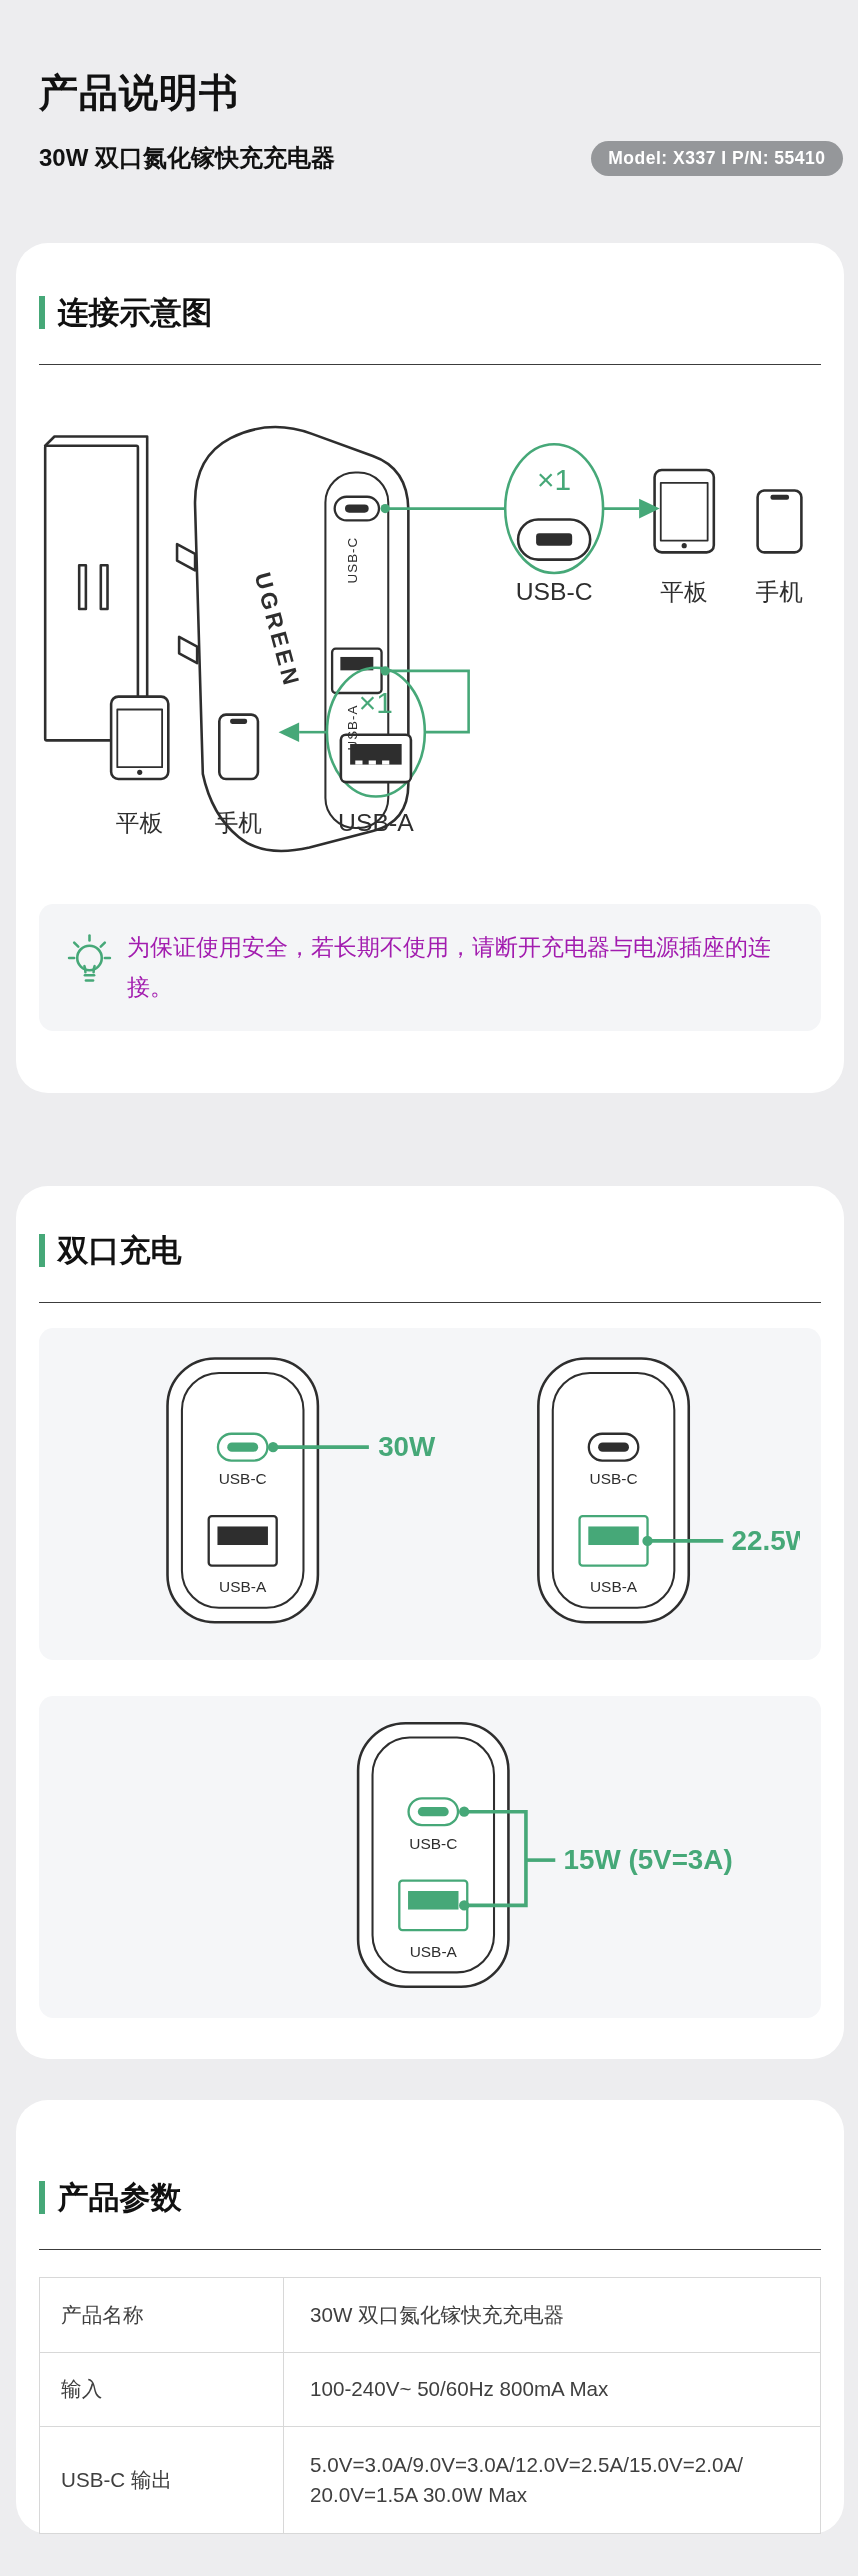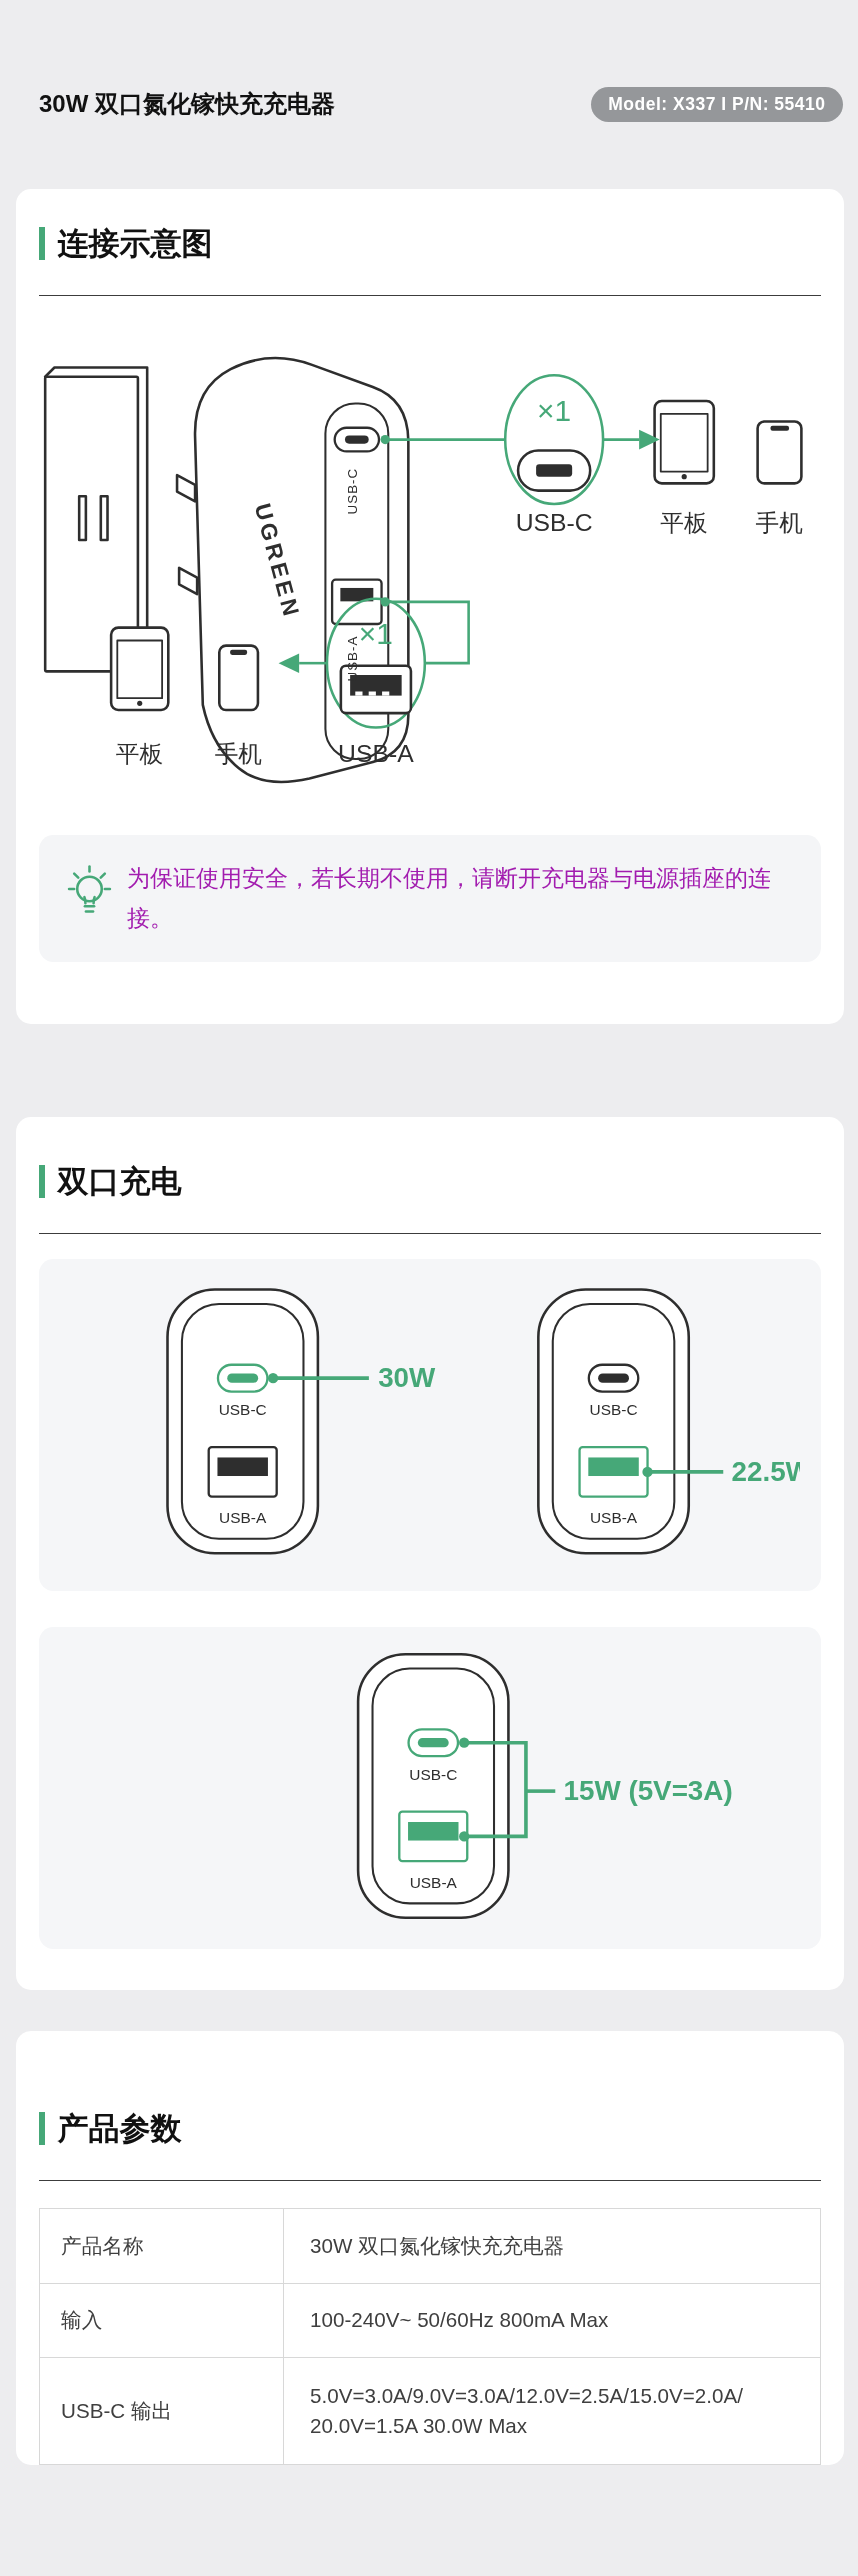--- a/index.html
+++ b/index.html
@@ -8,21 +8,21 @@
 
   
   .header{padding:66px 39px 0 39px;}
   .header h1{margin:0;font-size:39px;font-weight:900;letter-spacing:1px;color:#111;}
   .header .sub-row{display:flex;align-items:center;margin-top:20.6px;}
   .header .subtitle{font-size:24px;font-weight:700;color:#111;}
   .badge{margin-left:auto;margin-right:-23px;background:#95979a;color:#fff;font-size:17.5px;
          padding:7.2px 17.5px;border-radius:515px;font-weight:700;letter-spacing:0.5px;}
 
   
-  .card{background:#fff;border-radius:15px;margin:0 15.5px;padding:34px 23px 0 23px;}
+  .card{background:#fff;border-radius:32px;margin:0 15.5px;padding:49px 23px 0 23px;}
   .card.first{margin-top:67px;}
   .section-head{display:flex;align-items:center;}
   .section-head .bar{width:6.7px;height:33px;background:#46a878;margin-right:12.4px;}
   .section-head .stitle{font-size:31px;font-weight:900;color:#111;}
   .rule{height:1.5px;background:#3c3c3c;margin-top:30px;}
 
   
   .diagram{margin-top:25px;}
   .note{margin:43px 0 0 0;background:#f4f5f7;border-radius:14.4px;padding:24px 27px;
         display:flex;align-items:flex-start;}
@@ -47,20 +47,21 @@
   .h102{min-height:53px;} .h165{min-height:85px;}
 
   svg text{font-family:"Liberation Sans","DejaVu Sans",sans-serif;}
 </style>
 </head>
 <body>
 
 <div id="page">
 
   <div class="header">
+    <h1>产品说明书</h1>
     <div class="sub-row">
       <div class="subtitle">30W 双口氮化镓快充充电器</div>
       <div class="badge">Model: X337 I P/N: 55410</div>
     </div>
   </div>
 
   <div class="card first">
     <div class="section-head">
       <div class="bar"></div>
       <div class="stitle">连接示意图</div>

